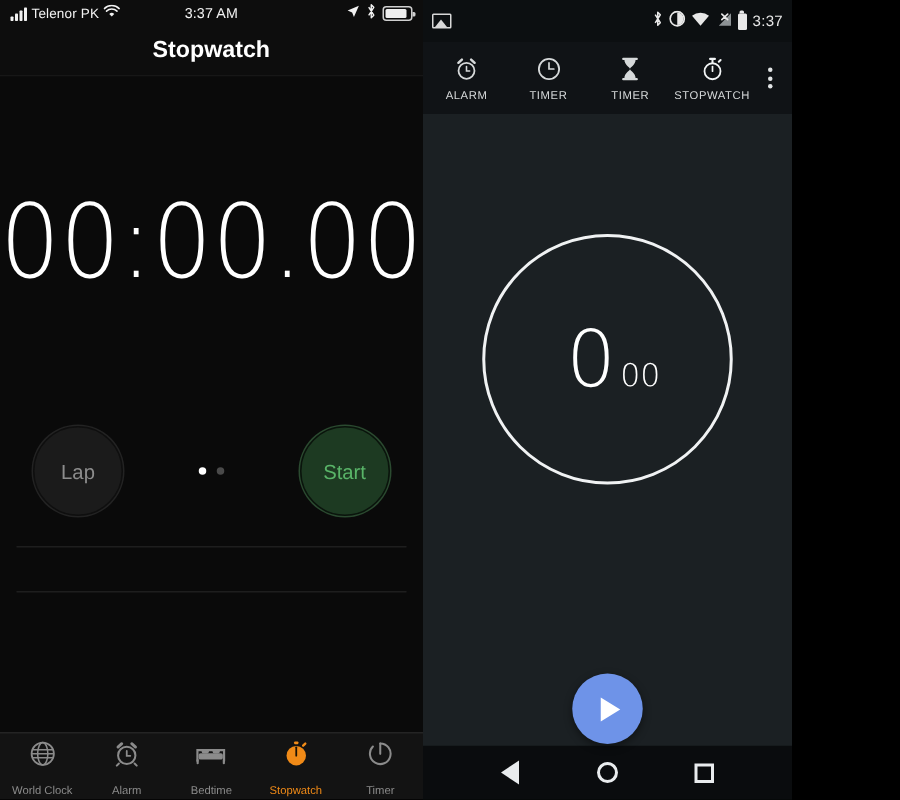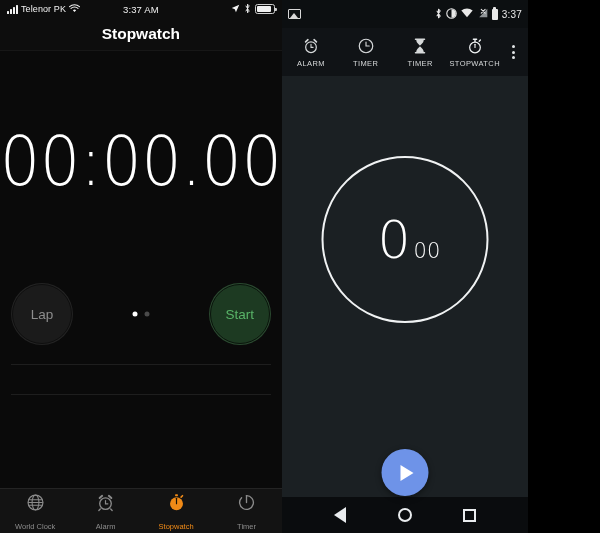--- a/index.html
+++ b/index.html
@@ -137,21 +137,21 @@
     line-height: 1;
     transform: scaleY(1.08);
     white-space: nowrap;
   }
   .ios-controls {
     flex: 0 0 auto;
     height: 86px;
     display: flex;
     align-items: center;
     justify-content: space-between;
-    padding: 0 12px;
+    padding: 0 22px;
     position: relative;
     gap: 32px;
   }
   .round-btn {
     width: 60px;
     height: 60px;
     border-radius: 50%;
     display: flex;
     align-items: center;
     justify-content: center;
@@ -519,20 +519,32 @@
           <svg width="19" height="19" viewBox="0 0 24 24">
             <circle cx="12" cy="13.4" r="7.3" stroke="#8b8b8b" stroke-width="1.7" fill="none"></circle>
             <path d="M12 9.6v4.1h3" stroke="#8b8b8b" stroke-width="1.5" fill="none" stroke-linecap="round"></path>
             <path d="M4.6 6.4 7.8 3.5M19.4 6.4 16.2 3.5" stroke="#8b8b8b" stroke-width="2.4" stroke-linecap="round"></path>
             <path d="M5.4 20.2 3.6 22M18.6 20.2 20.4 22" stroke="#8b8b8b" stroke-width="1.7" stroke-linecap="round"></path>
           </svg>
         </span>
         <span>Alarm</span>
       </div>
 
+      <div class="tab">
+        <span class="tab-icon">
+          <svg width="21" height="21" viewBox="0 0 26 24">
+            <path d="M2 18V9h22v9" stroke="#8b8b8b" stroke-width="1.8" fill="none" stroke-linecap="round"></path>
+            <rect x="3" y="11.5" width="20" height="5.3" rx="1.6" fill="#8b8b8b"></rect>
+            <rect x="5.5" y="8.2" width="6" height="3.6" rx="1.6" fill="#8b8b8b"></rect>
+            <rect x="14.5" y="8.2" width="6" height="3.6" rx="1.6" fill="#8b8b8b"></rect>
+            <path d="M2.2 17.2v2.6M23.8 17.2v2.6" stroke="#8b8b8b" stroke-width="1.8" stroke-linecap="round"></path>
+          </svg>
+        </span>
+        <span>Bedtime</span>
+      </div>
 
       <div class="tab active">
         <span class="tab-icon">
           <svg width="19" height="19" viewBox="0 0 24 24">
             <circle cx="12" cy="13.6" r="8.2" fill="#f08a17"></circle>
             <path d="M12 6.6v7" stroke="#1a1205" stroke-width="1.5" stroke-linecap="round"></path>
             <rect x="10.2" y="1.6" width="3.6" height="2.4" rx="0.8" fill="#f08a17"></rect>
             <path d="M17.8 5.2 19.6 3.4" stroke="#f08a17" stroke-width="2" stroke-linecap="round"></path>
           </svg>
         </span>

